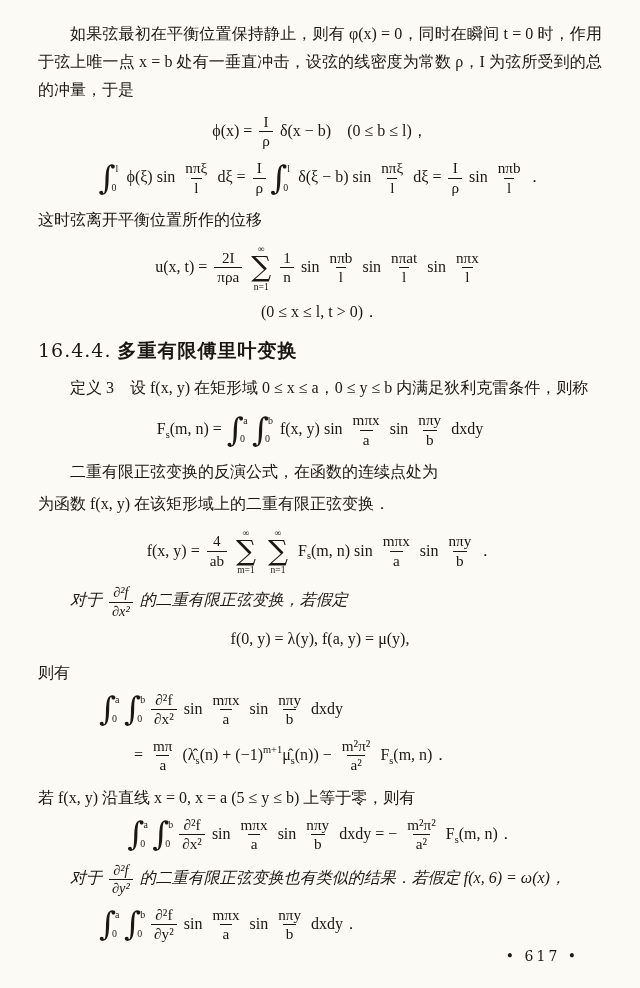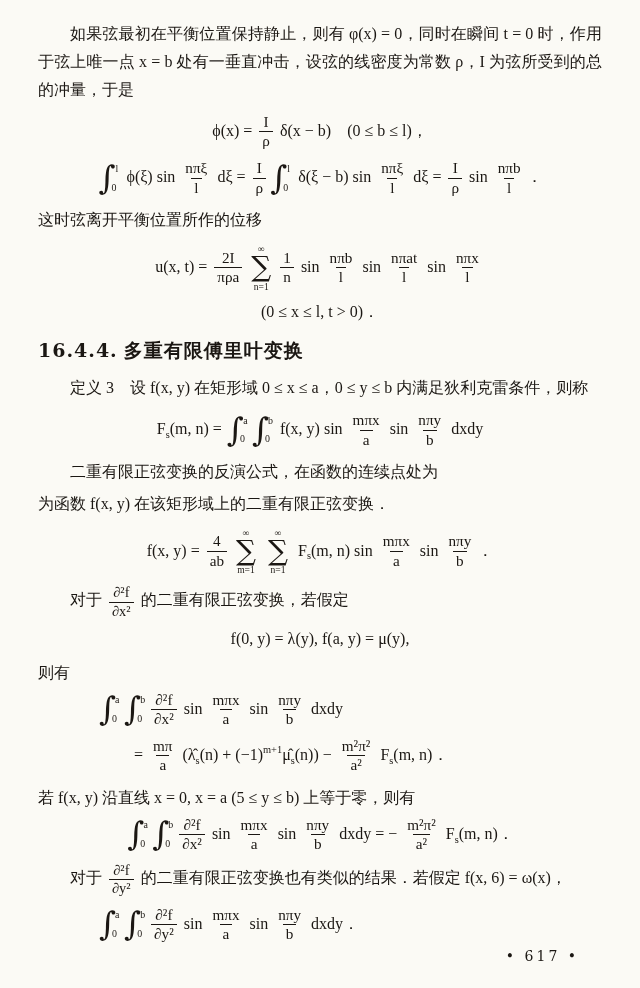--- a/index.html
+++ b/index.html
@@ -18,28 +18,28 @@
     font-size:16px;
     padding:16px 38px 0 38px;
     overflow:hidden;
   }
   .para{
     line-height:1.75;
     text-align:justify;
     margin:4px 0;
   }
   .indent{text-indent:2em;}
-  .mathline{display:block;text-indent:0;padding-left:2em;margin:8px 0;}
+  .mathline{display:block;text-indent:0;padding-left:2em;margin:8px 0;font-style:italic;}
   .heading{
     font-size:19px;
     font-weight:bold;
     margin:16px 0 10px 0;
     letter-spacing:1px;
   }
-  .heading .hnum{font-weight:bold;margin-right:6px;font-family:"DejaVu Serif",serif;margin-top:8px;}
+  .heading .hnum{font-weight:normal;margin-right:6px;font-family:"DejaVu Serif",serif;margin-top:8px;}
   .formula{
     text-align:center;
     margin:9px 0;
     line-height:1.3;
     white-space:nowrap;
   }
   .formula.align-left{text-align:left;}
   .formula.ind1{padding-left:60px;}
   .formula.ind2{padding-left:96px;}
   .formula.tight{margin-top:2px;}

